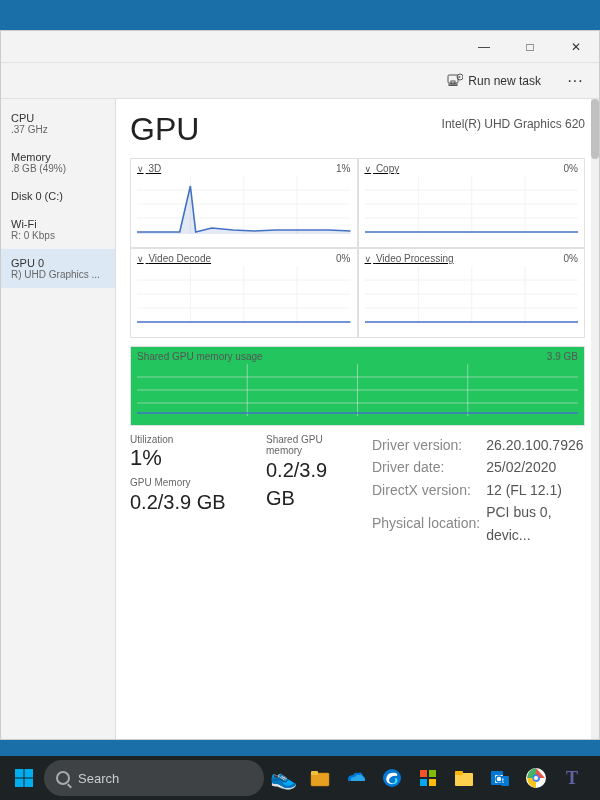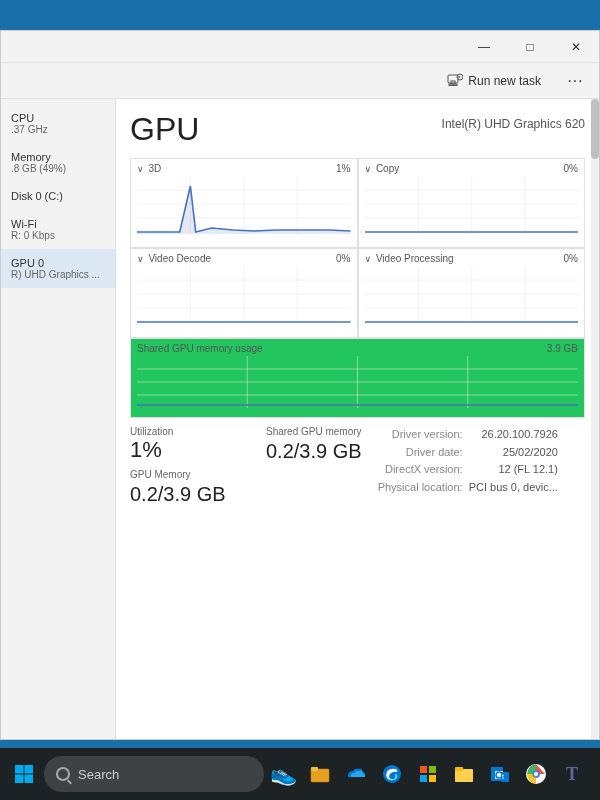--- a/index.html
+++ b/index.html
@@ -145,20 +145,22 @@
       color: #555;
       text-align: right;
       margin-top: 6px;
     }
 
     
     .charts-grid {
       display: grid;
       grid-template-columns: 1fr 1fr;
       gap: 0;
+      margin-bottom: 8px;
+      text-decoration: underline;
     }
 
     .chart-box {
       border: 1px solid #e0e0e0;
       padding: 4px 6px 4px 6px;
       position: relative;
       background: white;
       height: 90px;
     }
 
@@ -216,24 +218,23 @@
     }
 
     .stat-value-medium {
       font-size: 20px;
       font-weight: 400;
       color: #222;
       line-height: 1.4;
     }
 
     .driver-info {
-      font-size: 11px;
+      font-size: 14px;
       color: #555;
       line-height: 1.6;
-      text-align: right;
     }
 
     .driver-info table { border-collapse: collapse; }
     .driver-info td { padding: 0; }
     .driver-info td:first-child { color: #888; padding-right: 6px; white-space: nowrap; }
 
     
     .scroll-track {
       position: absolute;
       right: 0;
@@ -252,21 +253,21 @@
       background: #c0c0c0;
       border-radius: 4px;
     }
 
     
     .taskbar {
       position: absolute;
       bottom: 0;
       left: 0;
       right: 0;
-      height: 52px;
+      height: 44px;
       background: rgba(30, 30, 30, 0.95);
       display: flex;
       align-items: center;
       padding: 0 8px;
       gap: 4px;
     }
 
     .taskbar-start {
       width: 32px;
       height: 32px;

